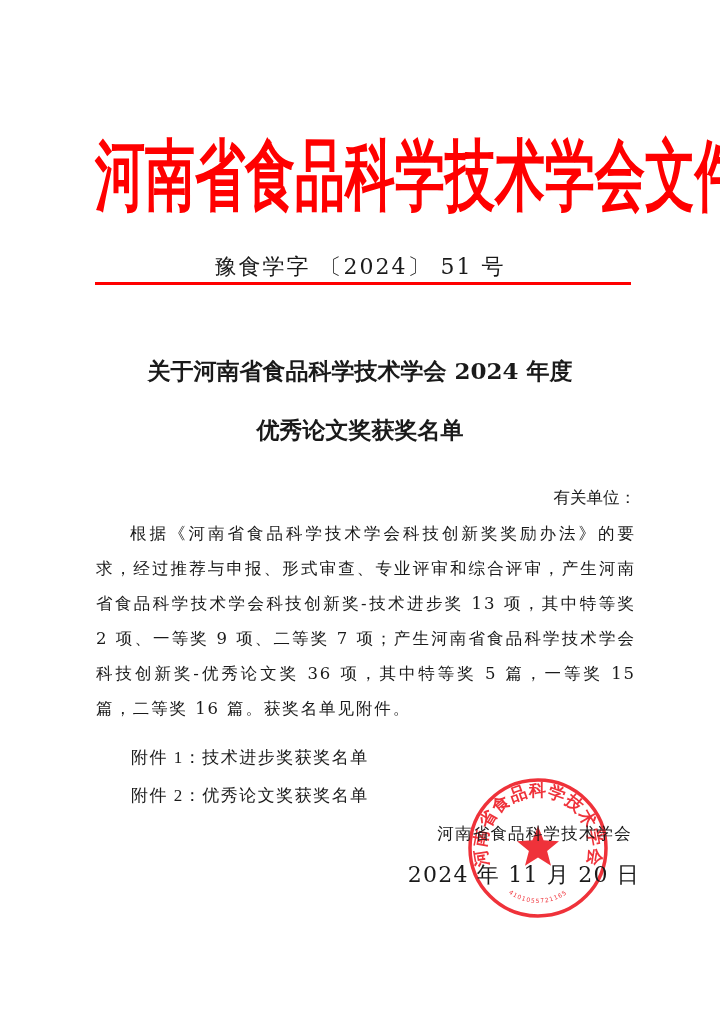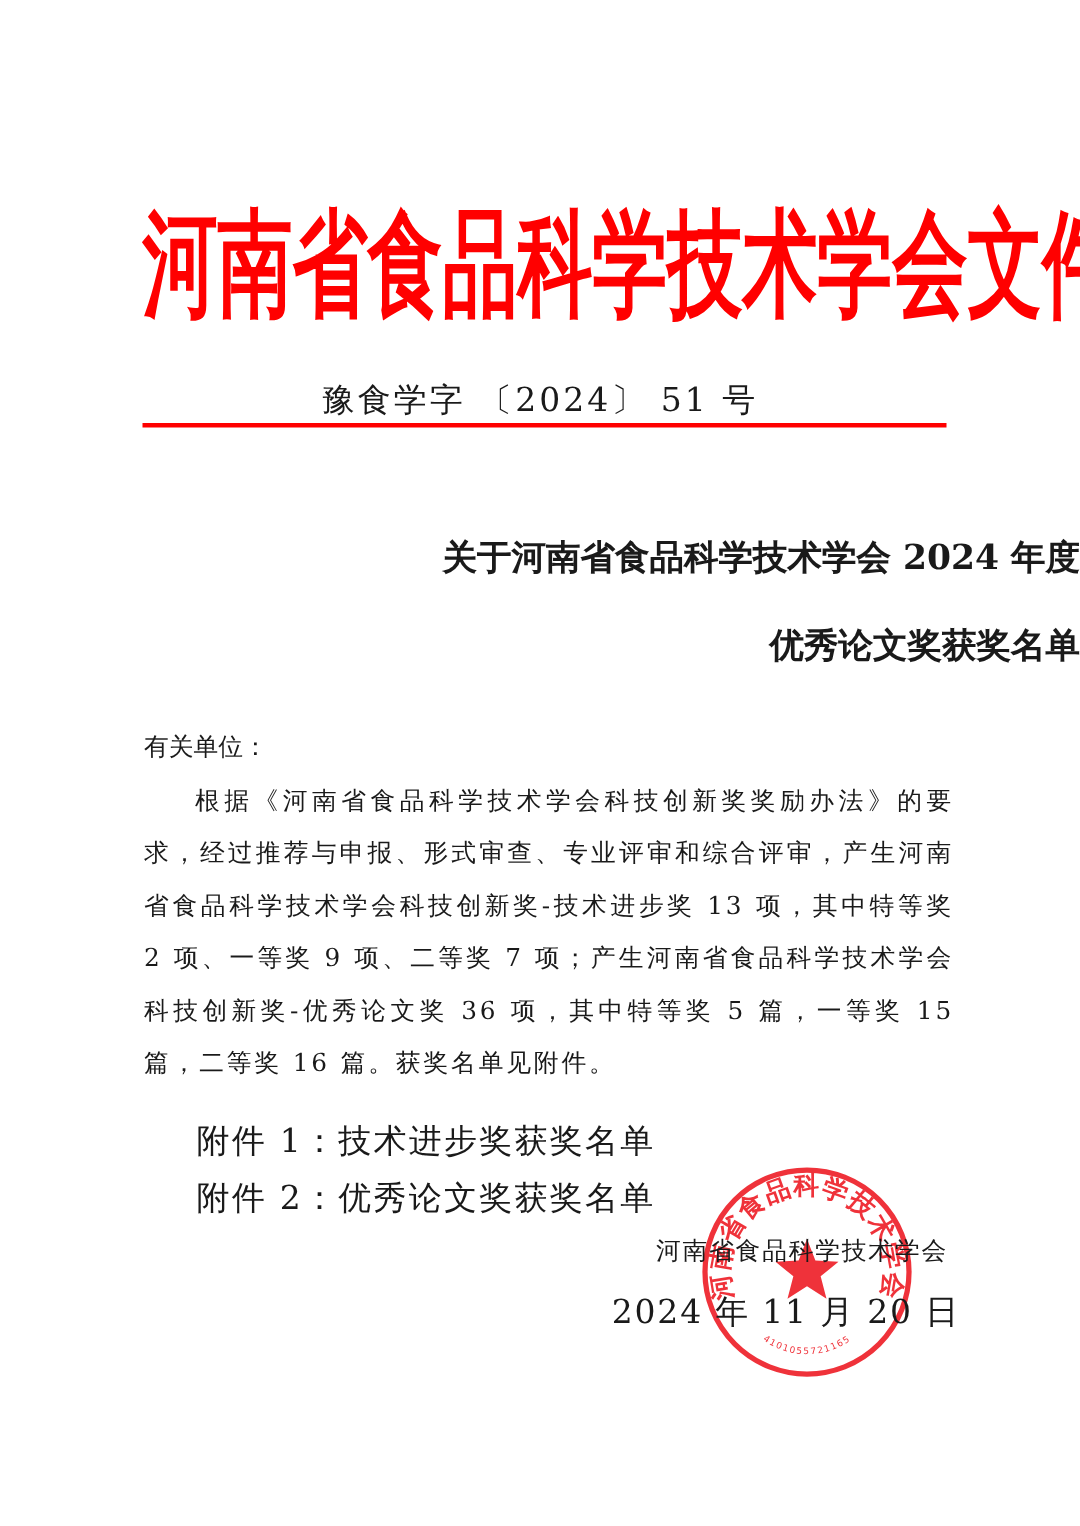--- a/index.html
+++ b/index.html
@@ -6,29 +6,29 @@
   body { width: 720px; height: 1017px; position: relative; overflow: hidden;
          font-family: "DejaVu Serif", "Liberation Serif", serif; color: #1a1a1a; }
   .header-title { position: absolute; left: 95px; top: 128px; width: 535px; height: 96px;
          display: flex; justify-content: space-between; align-items: center; }
   .header-title span { color: #ff0000; font-family: "DejaVu Sans", sans-serif; font-weight: bold;
          font-size: 50px; line-height: 96px; display: inline-block; transform: scaleY(1.55);
          letter-spacing: 0; }
   .doc-number { position: absolute; left: 0; width: 720px; top: 252px; text-align: center;
          font-size: 22px; letter-spacing: 2px; }
   .red-rule { position: absolute; left: 95px; width: 536px; top: 282px; height: 3px; background: #ff0000; }
-  .notice-title { position: absolute; left: 0; width: 720px; text-align: right;
+  .notice-title { position: absolute; left: 0; width: 720px; text-align: center;
          font-family: "DejaVu Serif", serif; font-weight: bold; font-size: 23px; }
   .t1 { top: 356px; }
   .t2 { top: 415px; }
-  .body-text { position: absolute; left: 96px; width: 540px; font-size: 16.5px; line-height: 35px; }
+  .body-text { position: absolute; left: 96px; width: 540px; font-size: 16.5px; line-height: 35px; text-align: right; }
   .addressee { top: 480px; }
   .para { top: 516px; text-indent: 34px; letter-spacing: 1.9px; text-align: justify; }
   .para p { margin: 0; }
-  .attach { position: absolute; left: 131px; font-size: 22px; letter-spacing: 1.5px; }
+  .attach { position: absolute; left: 131px; font-size: 17px; letter-spacing: 1.5px; font-family: Liberation Serif, serif; }
   .a1 { top: 746px; }
   .a2 { top: 784px; text-align: right; }
   .signer { position: absolute; right: 88px; top: 823px; font-size: 16.5px; letter-spacing: 1.2px; z-index: 2; }
   .date { position: absolute; right: 80px; top: 860px; font-size: 22px; letter-spacing: 1.2px; z-index: 2; }
   .seal { position: absolute; left: 466px; top: 776px; width: 144px; height: 144px; z-index: 1; opacity: 0.9; }
 </style>
 </head>
 <body>
 
 <div class="header-title">

